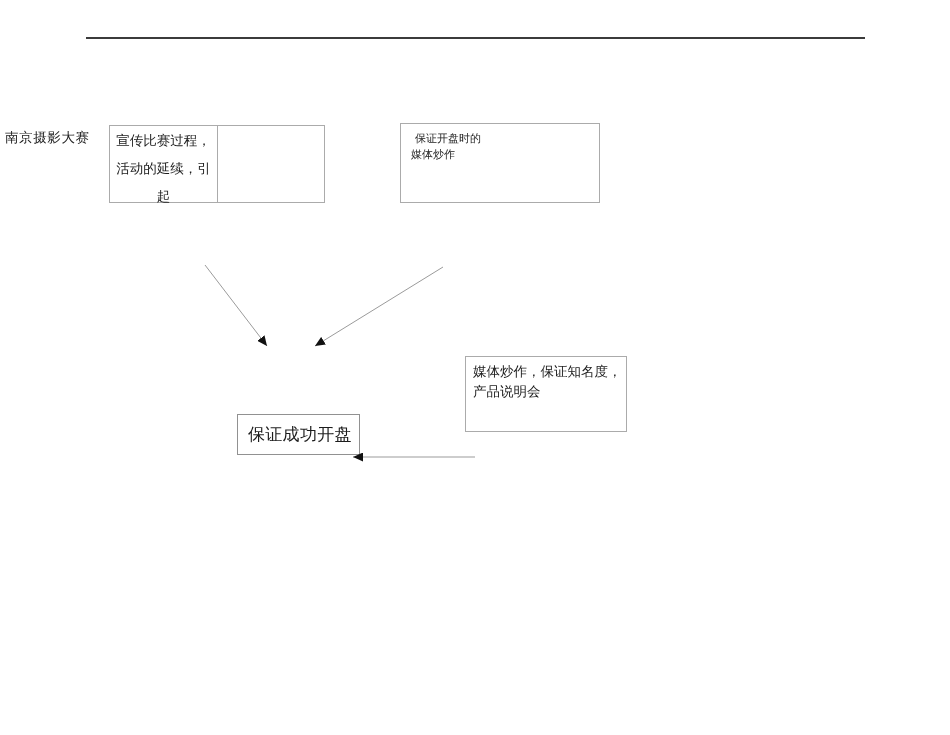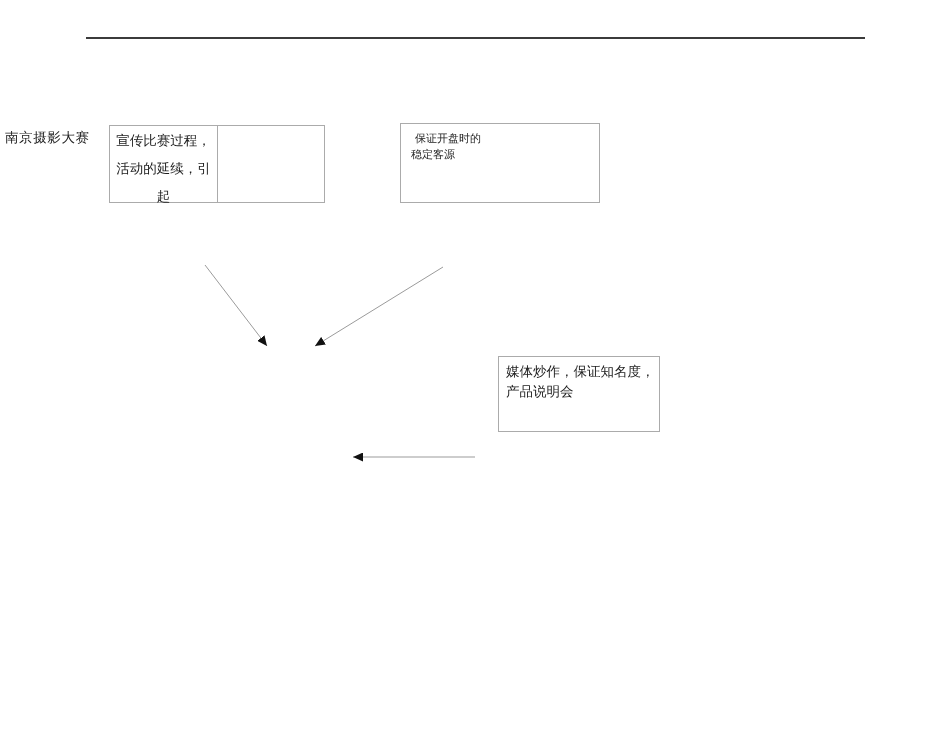--- a/index.html
+++ b/index.html
@@ -74,21 +74,21 @@
     flex: 1;
     padding: 7px 0 0 10px;
     font-size: 11px;
     line-height: 16px;
     box-sizing: border-box;
     white-space: nowrap;
   }
   .seminar-box .cell-right .indent { text-indent: 4px; }
 
   .media-box {
-    left: 498px; top: 356px; width: 162px; height: 76px;
+    left: 465px; top: 356px; width: 162px; height: 76px;
     padding: 4px 0 0 7px;
     font-size: 13.5px;
     line-height: 20px;
   }
 
   .result-box {
     left: 237px; top: 414px; width: 123px; height: 41px;
     border-color: var(--color-result-border, #919191);
     display: flex;
     align-items: center;
@@ -123,29 +123,32 @@
     <div class="cell-left">
       <div>宣传比赛过程，</div>
       <div>活动的延续，引起</div>
     </div>
     <div class="cell-right"></div>
   </div>
 
   <div class="box seminar-box">
     <div class="cell-right">
       <div class="indent">保证开盘时的</div>
-      <div>稳定客源</div>
+      <div>媒体炒作</div>
     </div>
   </div>
 
   <div class="box media-box">
     <div>媒体炒作，保证知名度，</div>
     <div>产品说明会</div>
   </div>
 
+  <div class="box result-box">
+    <span>保证成功开盘</span>
+  </div>
 
   <svg class="overlay" viewBox="0 0 950 735" xmlns="http://www.w3.org/2000/svg">
     <defs>
       <marker id="ah" markerUnits="userSpaceOnUse" markerWidth="11" markerHeight="9" refX="10" refY="4.5" orient="auto">
         <path d="M0,0 L10,4.5 L0,9 Z" fill="#111111"></path>
       </marker>
     </defs>
     <line x1="205" y1="265" x2="267" y2="346" marker-end="url(#ah)"></line>
     <line x1="443" y1="267" x2="315" y2="346" marker-end="url(#ah)"></line>
     <line x1="475" y1="457" x2="353" y2="457" marker-end="url(#ah)"></line>

